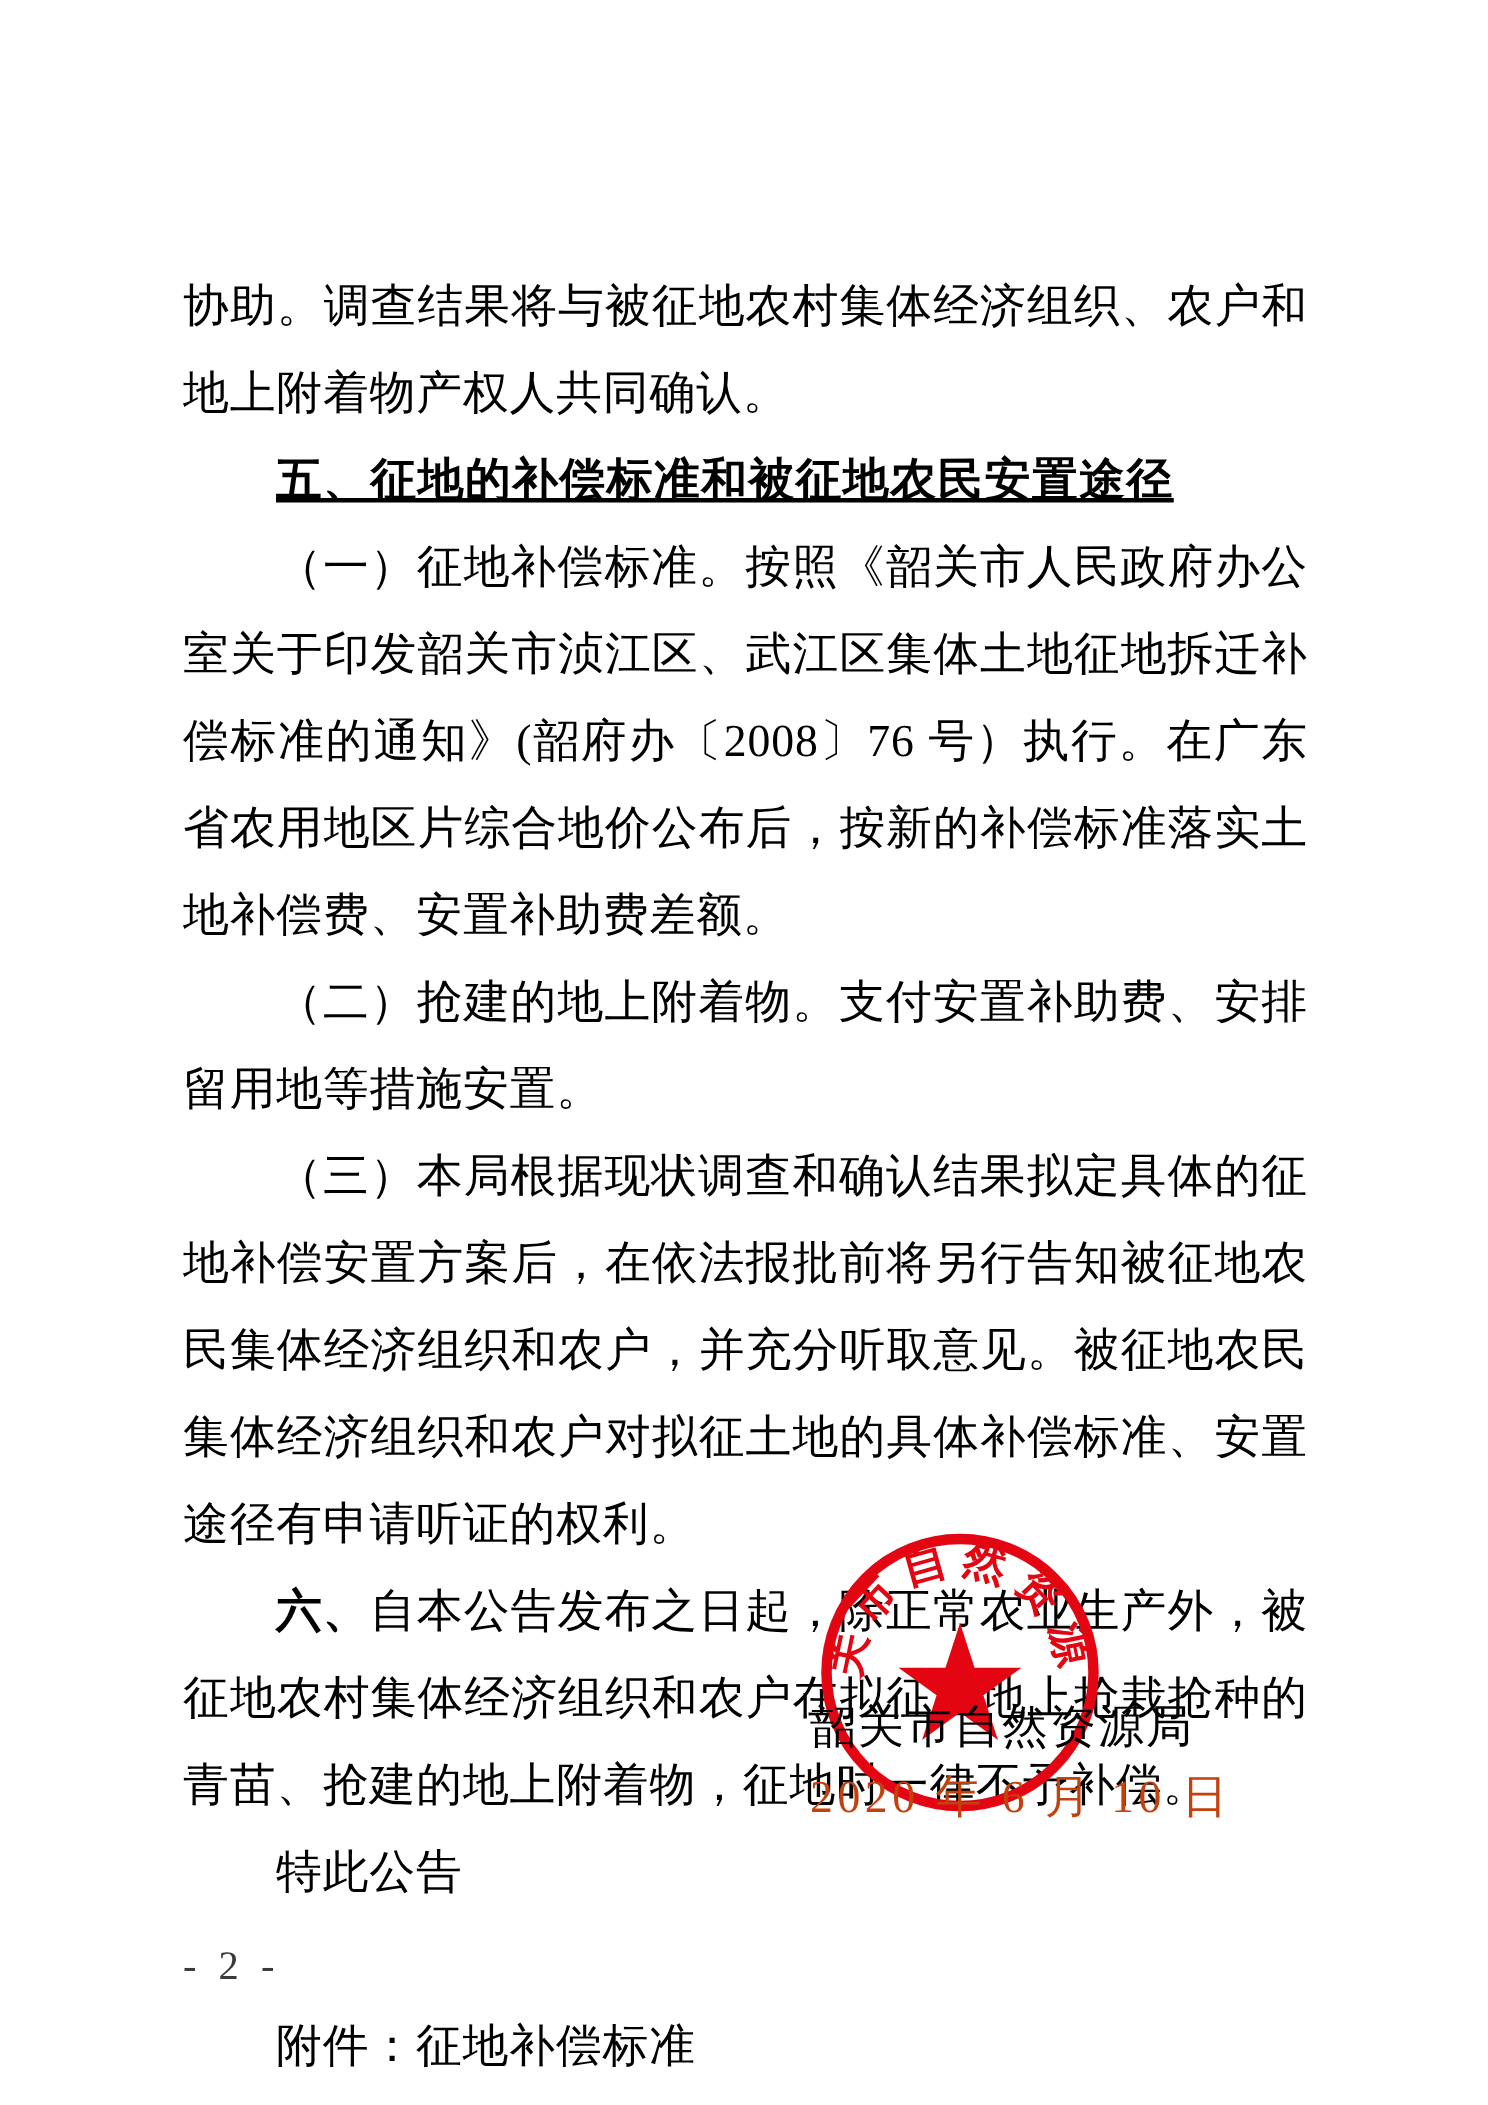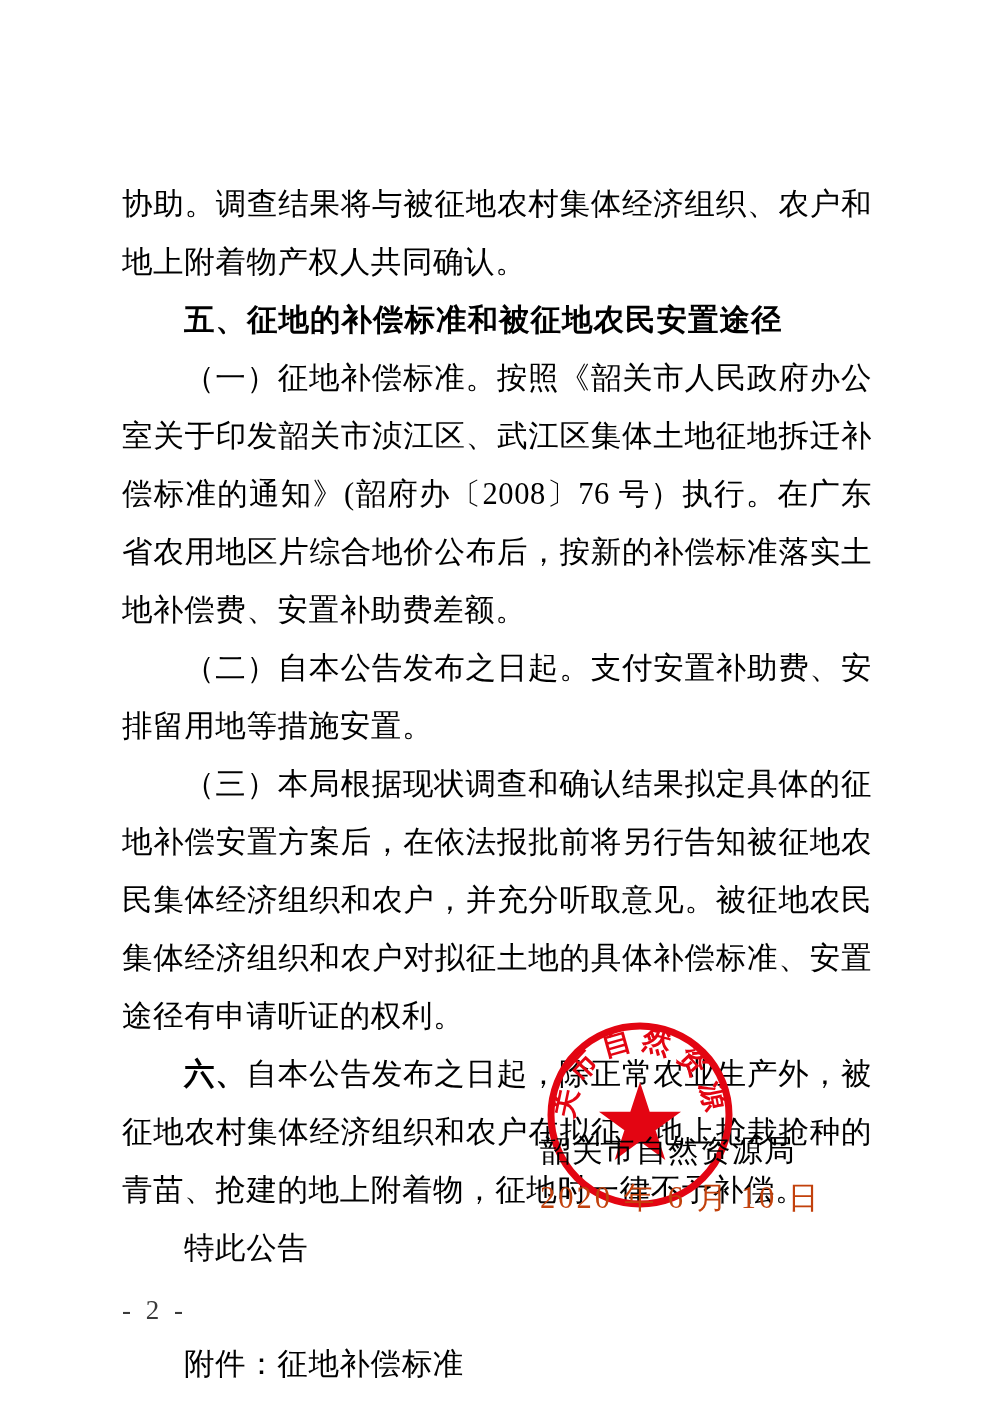--- a/index.html
+++ b/index.html
@@ -36,20 +36,21 @@
     margin: 0;
     white-space: normal;
   }
   .para.indent {
     text-indent: 62px;
   }
   .para.heading {
     font-weight: bold;
     text-indent: 62px;
     letter-spacing: 1px;
+    text-decoration: underline;
   }
   .para .lead-bold {
     font-weight: bold;
   }
   .spacer-line {
     height: 58px;
   }
 
   
   .sign-block {
@@ -102,21 +103,21 @@
 <div id="page">
 
   <div class="doc-body">
 
     <p class="para">协助。调查结果将与被征地农村集体经济组织、农户和地上附着物产权人共同确认。</p>
 
     <p class="para heading">五、征地的补偿标准和被征地农民安置途径</p>
 
     <p class="para indent">（一）征地补偿标准。按照《韶关市人民政府办公室关于印发韶关市浈江区、武江区集体土地征地拆迁补偿标准的通知》(韶府办〔2008〕76 号）执行。在广东省农用地区片综合地价公布后，按新的补偿标准落实土地补偿费、安置补助费差额。</p>
 
-    <p class="para indent">（二）自本公告发布之日起。支付安置补助费、安排留用地等措施安置。</p>
+    <p class="para indent">（二）抢建的地上附着物。支付安置补助费、安排留用地等措施安置。</p>
 
     <p class="para indent">（三）本局根据现状调查和确认结果拟定具体的征地补偿安置方案后，在依法报批前将另行告知被征地农民集体经济组织和农户，并充分听取意见。被征地农民集体经济组织和农户对拟征土地的具体补偿标准、安置途径有申请听证的权利。</p>
 
     <p class="para indent"><span class="lead-bold">六、</span><span>自本公告发布之日起，除正常农业生产外，被征地农村集体经济组织和农户在拟征土地上抢栽抢种的青苗、抢建的地上附着物，征地时一律不予补偿。</span></p>
 
     <p class="para indent">特此公告</p>
 
     <div class="spacer-line"></div>
 
     <p class="para indent">附件：征地补偿标准</p>

